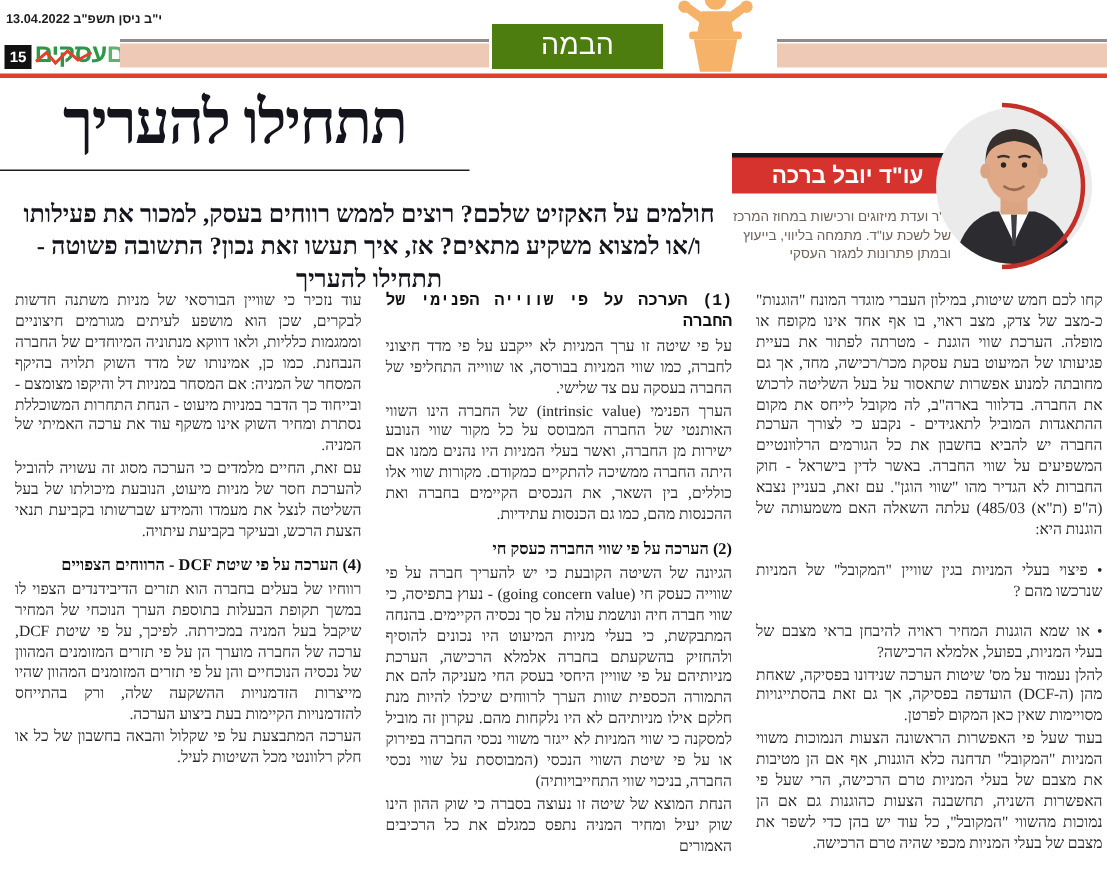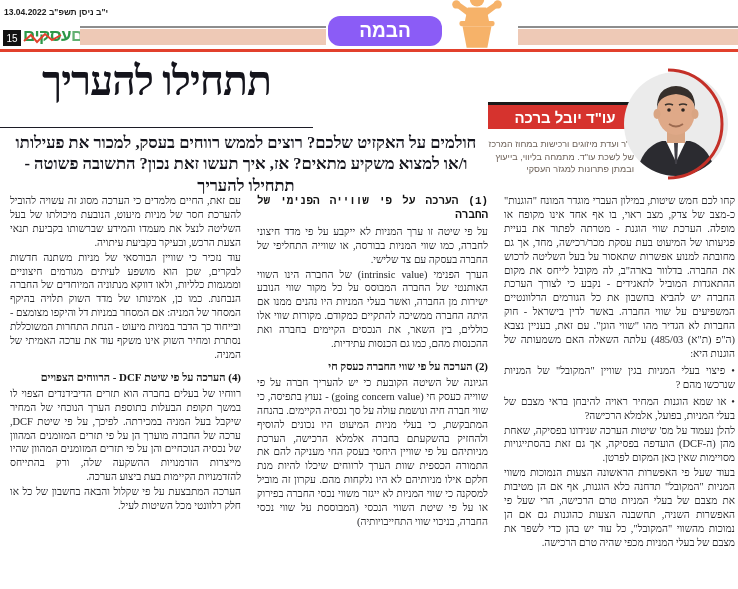--- a/index.html
+++ b/index.html
@@ -3,42 +3,42 @@
 <meta charset="utf-8">
 <style>
   html,body{margin:0;padding:0;}
   body{width:738px;height:589px;position:relative;background:#ffffff;overflow:hidden;
        font-family:"Liberation Serif", serif;}
 
   
   .date{position:absolute;top:7px;left:4px;font-family:"Liberation Sans",sans-serif;
         font-size:8.5px;font-weight:bold;color:#1d1d1d;direction:rtl;}
   .pagenum{position:absolute;top:30px;left:3px;width:18px;height:16px;background:#111;
-        color:#fff;font-family:"Liberation Sans",sans-serif;font-size:10px;font-weight:normal;
+        color:#fff;font-family:"Liberation Sans",sans-serif;font-size:10px;font-weight:bold;
         display:flex;align-items:center;justify-content:center;}
   .logo{position:absolute;top:26px;left:23px;direction:rtl;font-family:"Liberation Sans",sans-serif;
         font-size:17px;font-weight:bold;letter-spacing:-0.5px;line-height:20px;}
   .logo .w1{color:#62b173;}
   .logo .w2{color:#2c9747;}
   .logo svg{position:absolute;left:0;top:5px;}
 
   .grayline{position:absolute;top:26px;height:2px;background:#8d8d8d;}
   .bar{position:absolute;top:29px;height:16px;background:#eec9b6;}
   .bar-left,.grayline-left{left:80px;width:246px;}
   .bar-right,.grayline-right{left:518px;width:220px;}
 
-  .section-tab{position:absolute;left:328px;top:16px;width:114px;height:30px;background:#8b5cf6;
-        border-radius:12px;display:flex;align-items:center;justify-content:center;
-        color:#fff;font-family:"Liberation Sans",sans-serif;font-size:19px;font-weight:bold;}
+  .section-tab{position:absolute;left:328px;top:16px;width:114px;height:30px;background:#4d7c0f;
+        border-radius:0;display:flex;align-items:center;justify-content:center;
+        color:#fff;font-family:"Liberation Sans",sans-serif;font-size:19px;font-weight:normal;}
   .speaker{position:absolute;left:446px;top:-6px;width:62px;height:54px;}
   .redrule{position:absolute;top:49px;left:0;width:738px;height:3px;background:#e2402c;}
 
   
   .headline-wrap{position:absolute;left:0;top:60px;width:313px;text-align:center;
-        border-bottom:1.5px solid #1c1c26;padding-bottom:24px;}
+        border-bottom:1.5px solid #1c1c26;padding-bottom:10px;}
   .headline{font-size:41px;font-weight:bold;color:#14141c;direction:rtl;line-height:1.05;
         letter-spacing:-1px;white-space:nowrap;}
   .deck{position:absolute;left:2px;top:132px;width:488px;direction:rtl;text-align:center;
         font-size:16.5px;font-weight:bold;color:#14141c;line-height:1.3;}
 
   
   .author-card{position:absolute;left:488px;top:58px;width:250px;height:140px;}
   .name-banner{position:absolute;left:0;right:96px;top:44px;height:24px;background:#d6332e;
         border-top:3px solid #191919;display:flex;align-items:center;justify-content:center;
         color:#fff;font-family:"Liberation Sans",sans-serif;font-size:15px;font-weight:bold;
@@ -49,21 +49,21 @@
   .photo svg.arc{position:absolute;left:0;top:0;}
   .bio{position:absolute;left:0;right:104px;top:80px;direction:rtl;text-align:right;
         font-family:"Liberation Sans",sans-serif;font-size:9px;color:#6e6259;line-height:1.4;}
 
   
   .columns{position:absolute;top:194px;left:10px;right:3px;bottom:0;display:flex;gap:16px;
         direction:rtl;}
   .col{flex:1;overflow:hidden;direction:rtl;text-align:justify;font-size:10.4px;
         color:#26262a;line-height:13.9px;}
   .col p{margin:0 0 1px 0;}
-  .col p.bullet{margin-top:3px;}
+  .col p.bullet{margin-top:13px;}
   .col h3{margin:9px 0 2px 0;font-size:10.9px;font-weight:bold;color:#111;}
   .col h3.first{margin-top:1px;font-family:Liberation Mono, monospace;}
 </style>
 </head>
 <body>
 
 <div class="date">י"ב ניסן תשפ"ב 13.04.2022</div>
 <div class="pagenum">15</div>
 <div class="logo">
   <span class="w1">יום</span><span class="w2">עסקים</span>
@@ -137,21 +137,22 @@
     <p class="bullet">• או שמא הוגנות המחיר ראויה להיבחן בראי מצבם של בעלי המניות, בפועל, אלמלא הרכישה?</p>
     <p>להלן נעמוד על מס' שיטות הערכה שנידונו בפסיקה, שאחת מהן (ה-DCF) הועדפה בפסיקה, אך גם זאת בהסתייגויות מסויימות שאין כאן המקום לפרטן.</p>
     <p>בעוד שעל פי האפשרות הראשונה הצעות הנמוכות משווי המניות "המקובל" תדחנה כלא הוגנות, אף אם הן מטיבות את מצבם של בעלי המניות טרם הרכישה, הרי שעל פי האפשרות השניה, תחשבנה הצעות כהוגנות גם אם הן נמוכות מהשווי "המקובל", כל עוד יש בהן כדי לשפר את מצבם של בעלי המניות מכפי שהיה טרם הרכישה.</p>
   </div>
   <div class="col">
     <h3 class="first">(1) הערכה על פי שווייה הפנימי של החברה</h3>
     <p>על פי שיטה זו ערך המניות לא ייקבע על פי מדד חיצוני לחברה, כמו שווי המניות בבורסה, או שווייה התחליפי של החברה בעסקה עם צד שלישי.</p>
     <p>הערך הפנימי (intrinsic value) של החברה הינו השווי האותנטי של החברה המבוסס על כל מקור שווי הנובע ישירות מן החברה, ואשר בעלי המניות היו נהנים ממנו אם היתה החברה ממשיכה להתקיים כמקודם. מקורות שווי אלו כוללים, בין השאר, את הנכסים הקיימים בחברה ואת ההכנסות מהם, כמו גם הכנסות עתידיות.</p>
     <h3>(2) הערכה על פי שווי החברה כעסק חי</h3>
     <p>הגיונה של השיטה הקובעת כי יש להעריך חברה על פי שווייה כעסק חי (going concern value) - נעוץ בתפיסה, כי שווי חברה חיה ונושמת עולה על סך נכסיה הקיימים. בהנחה המתבקשת, כי בעלי מניות המיעוט היו נכונים להוסיף ולהחזיק בהשקעתם בחברה אלמלא הרכישה, הערכת מניותיהם על פי שוויין היחסי בעסק החי מעניקה להם את התמורה הכספית שוות הערך לרווחים שיכלו להיות מנת חלקם אילו מניותיהם לא היו נלקחות מהם. עקרון זה מוביל למסקנה כי שווי המניות לא ייגזר משווי נכסי החברה בפירוק או על פי שיטת השווי הנכסי (המבוססת על שווי נכסי החברה, בניכוי שווי התחייבויותיה)</p>
+    <p>הנחת המוצא של שיטה זו נעוצה בסברה כי שוק ההון הינו שוק יעיל ומחיר המניה נתפס כמגלם את כל הרכיבים האמורים</p>
   </div>
   <div class="col">
+    <p>עוד נזכיר כי שוויין הבורסאי של מניות משתנה חדשות לבקרים, שכן הוא מושפע לעיתים מגורמים חיצוניים וממגמות כלליות, ולאו דווקא מנתוניה המיוחדים של החברה הנבחנת. כמו כן, אמינותו של מדד השוק תלויה בהיקף המסחר של המניה: אם המסחר במניות דל והיקפו מצומצם - ובייחוד כך הדבר במניות מיעוט - הנחת התחרות המשוכללת נסתרת ומחיר השוק אינו משקף עוד את ערכה האמיתי של המניה.</p>
     <p>עם זאת, החיים מלמדים כי הערכה מסוג זה עשויה להוביל להערכת חסר של מניות מיעוט, הנובעת מיכולתו של בעל השליטה לנצל את מעמדו והמידע שברשותו בקביעת תנאי הצעת הרכש, ובעיקר בקביעת עיתויה.</p>
-    <p>עוד נזכיר כי שוויין הבורסאי של מניות משתנה חדשות לבקרים, שכן הוא מושפע לעיתים מגורמים חיצוניים וממגמות כלליות, ולאו דווקא מנתוניה המיוחדים של החברה הנבחנת. כמו כן, אמינותו של מדד השוק תלויה בהיקף המסחר של המניה: אם המסחר במניות דל והיקפו מצומצם - ובייחוד כך הדבר במניות מיעוט - הנחת התחרות המשוכללת נסתרת ומחיר השוק אינו משקף עוד את ערכה האמיתי של המניה.</p>
     <h3>(4) הערכה על פי שיטת DCF - הרווחים הצפויים</h3>
     <p>רווחיו של בעלים בחברה הוא תזרים הדיבידנדים הצפוי לו במשך תקופת הבעלות בתוספת הערך הנוכחי של המחיר שיקבל בעל המניה במכירתה. לפיכך, על פי שיטת DCF, ערכה של החברה מוערך הן על פי תזרים המזומנים המהוון של נכסיה הנוכחיים והן על פי תזרים המזומנים המהוון שהיו מייצרות הזדמנויות ההשקעה שלה, ורק בהתייחס להזדמנויות הקיימות בעת ביצוע הערכה.</p>
     <p>הערכה המתבצעת על פי שקלול והבאה בחשבון של כל או חלק רלוונטי מכל השיטות לעיל.</p>
   </div>
 </div>
 
 </body></html>

